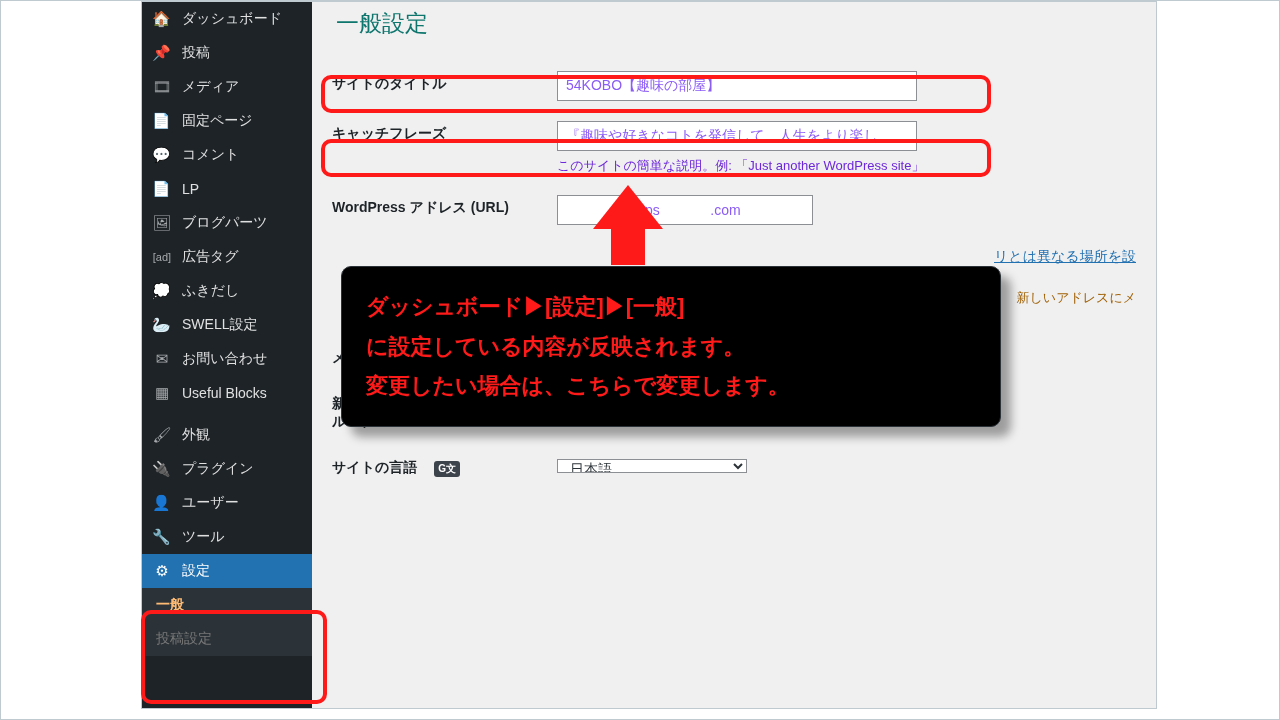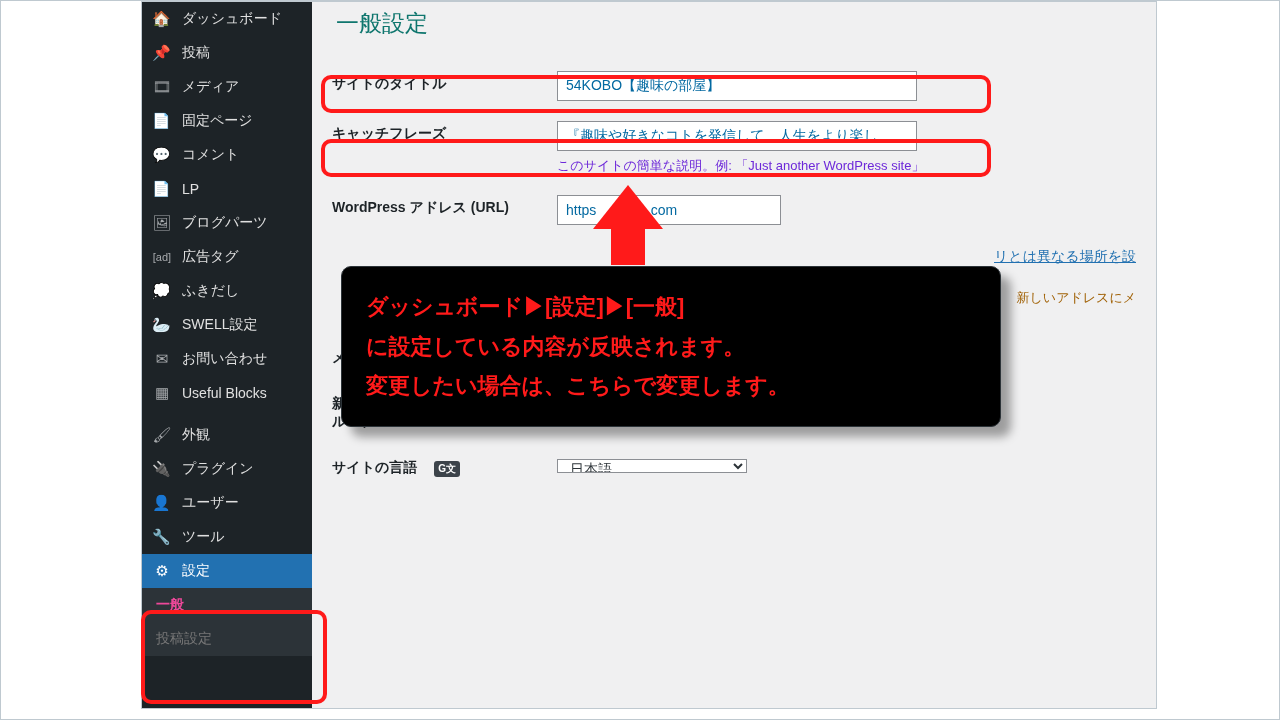--- a/index.html
+++ b/index.html
@@ -5,28 +5,28 @@
     * { box-sizing: border-box; margin: 0; padding: 0; }
     body { font-family: -apple-system, "Helvetica Neue", Arial, sans-serif; background: #fff; }
     .frame { width: 1280px; height: 720px; position: relative; border: 1px solid #bfc9d0; background: #fff; overflow: hidden; }
     .inner { position: absolute; left: 140px; top: 0; right: 122px; bottom: 10px; border: 1px solid #bfc9d0; background: #f0f0f1; overflow: hidden; }
     .sidebar { position: absolute; left: 0; top: 0; width: 170px; background: #1d2327; height: 100%; color: #fff; font-size: 14px; }
     .sidebar .item { display: flex; align-items: center; gap: 10px; padding: 8px 10px; color: #e0e0e0; cursor: pointer; }
     .sidebar .item .ico { width: 20px; text-align: center; font-size: 15px; color: #a7aaad; }
     .sidebar .item.active { background: #2271b1; color: #fff; }
     .sidebar .item.active .ico { color: #fff; }
     .sidebar .sub { padding: 8px 10px 8px 14px; color: #e0e0e0; font-size: 14px; background: #2c3338; cursor: pointer; }
-    .sidebar .sub.active { color: #ec4899; font-weight: 600; font-family: Liberation Mono, monospace; }
+    .sidebar .sub.active { color: #fdba74; font-weight: 600; font-family: Liberation Mono, monospace; }
     .sidebar .sub.dim { color: #777; }
     .content { position: absolute; left: 170px; right: 0; top: 0; bottom: 0; background: #f0f0f1; padding: 0 20px; color: #3c434a; }
     .page-title { font-size: 23px; font-weight: 400; color: #0f766e; margin: 6px 0 22px 4px; }
     table.form { width: 100%; border-collapse: collapse; }
     table.form th { text-align: left; vertical-align: top; font-weight: 600; color: #1d2327; font-size: 14px; padding: 14px 10px 14px 0; width: 225px; }
     table.form td { padding: 10px 0; font-size: 14px; color: #3c434a; }
-    input.txt { height: 30px; border: 1px solid #8c8f94; background: #fff; padding: 0 8px; font-size: 14px; color: #0369a1; width: 360px; }
+    input.txt { height: 30px; border: 1px solid #8c8f94; background: #fff; padding: 0 8px; font-size: 14px; color: #8b5cf6; width: 360px; }
     select.sel { height: 14px; border: 1px solid #8c8f94; background: #fff; padding: 0 24px 0 8px; font-size: 14px; color: #2c3338; }
     .desc { font-size: 13px; color: #6d28d9; margin-top: 6px; }
     .mutetxt { color: #a16207; font-size: 13px; }
     .link { color: #2271b1; text-decoration: underline; }
     .ckrow label { font-size: 14px; color: #2c3338; }
     .ckrow input { margin-right: 8px; transform: scale(1.1); }
 
     
     .redbox { position: absolute; border: 4px solid #ff1a1a; border-radius: 10px; pointer-events: none; }
     .red1 { left: 320px; top: 74px; width: 670px; height: 38px; }
@@ -135,21 +135,21 @@
         </tr>
         <tr>
           <th>キャッチフレーズ</th>
           <td>
             <input class="txt" value="『趣味や好きなコトを発信して、人生をより楽し" style="">
             <div class="desc">このサイトの簡単な説明。例: 「Just another WordPress site」</div>
           </td>
         </tr>
         <tr>
           <th>WordPress アドレス (URL)</th>
-          <td><input class="txt" style="width: 224px;" value="https             .com"></td>
+          <td><input class="txt" style="width: 256px; text-align: center;" value="https             .com"></td>
         </tr>
         <tr>
           <th>&nbsp;</th>
           <td style="text-align:right"><span class="link">リとは異なる場所を設</span></td>
         </tr>
         <tr>
           <th>&nbsp;</th>
           <td style="text-align:right">
             <span class="mutetxt">新しいアドレスにメ</span><br>
             <span style="font-size:13px;color:#2c3338;position:relative;left:-430px">されません。</span>

